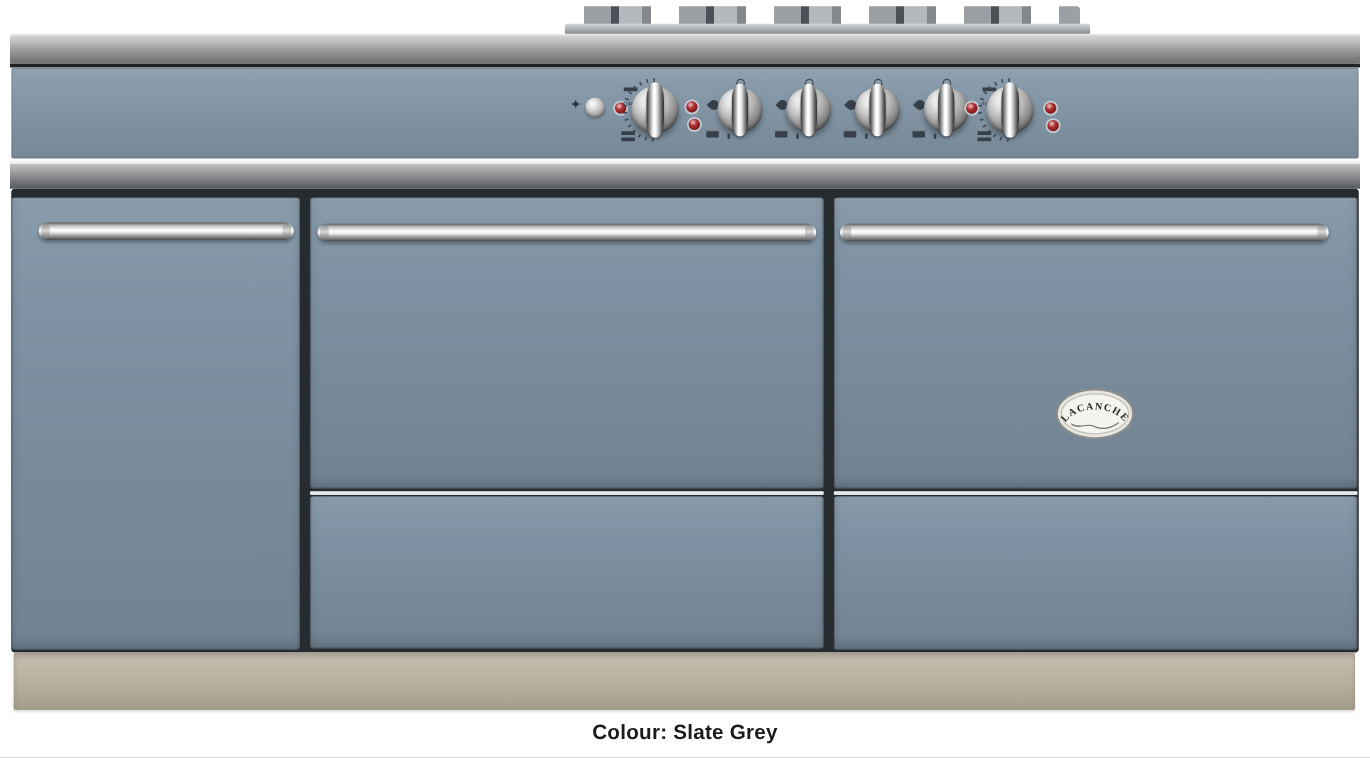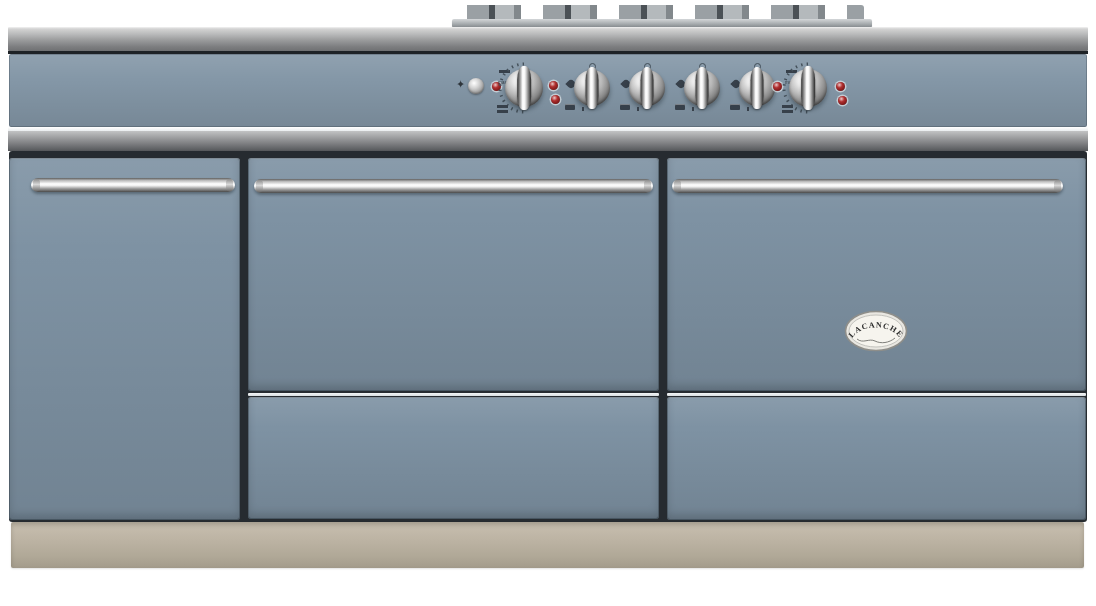--- a/index.html
+++ b/index.html
@@ -175,13 +175,16 @@
         </text>
         <path d="M13,29 C19,34 25,28 31,31 C37,34 45,33 51,28" fill="none" stroke="#70706c" stroke-width=".9"></path>
       </svg>
     </div>
     <div class="gap-line" style="left:658px;top:242px;width:419px"></div>
     <div class="drawer" style="left:658px;top:246px;width:419px;height:123px"></div>
   </div>
 
   <div class="abs plinth"></div>
 
+  <div class="caption">
+    <span>Colour: Slate Grey</span>
+  </div>
 </div>
 
 </body></html>

